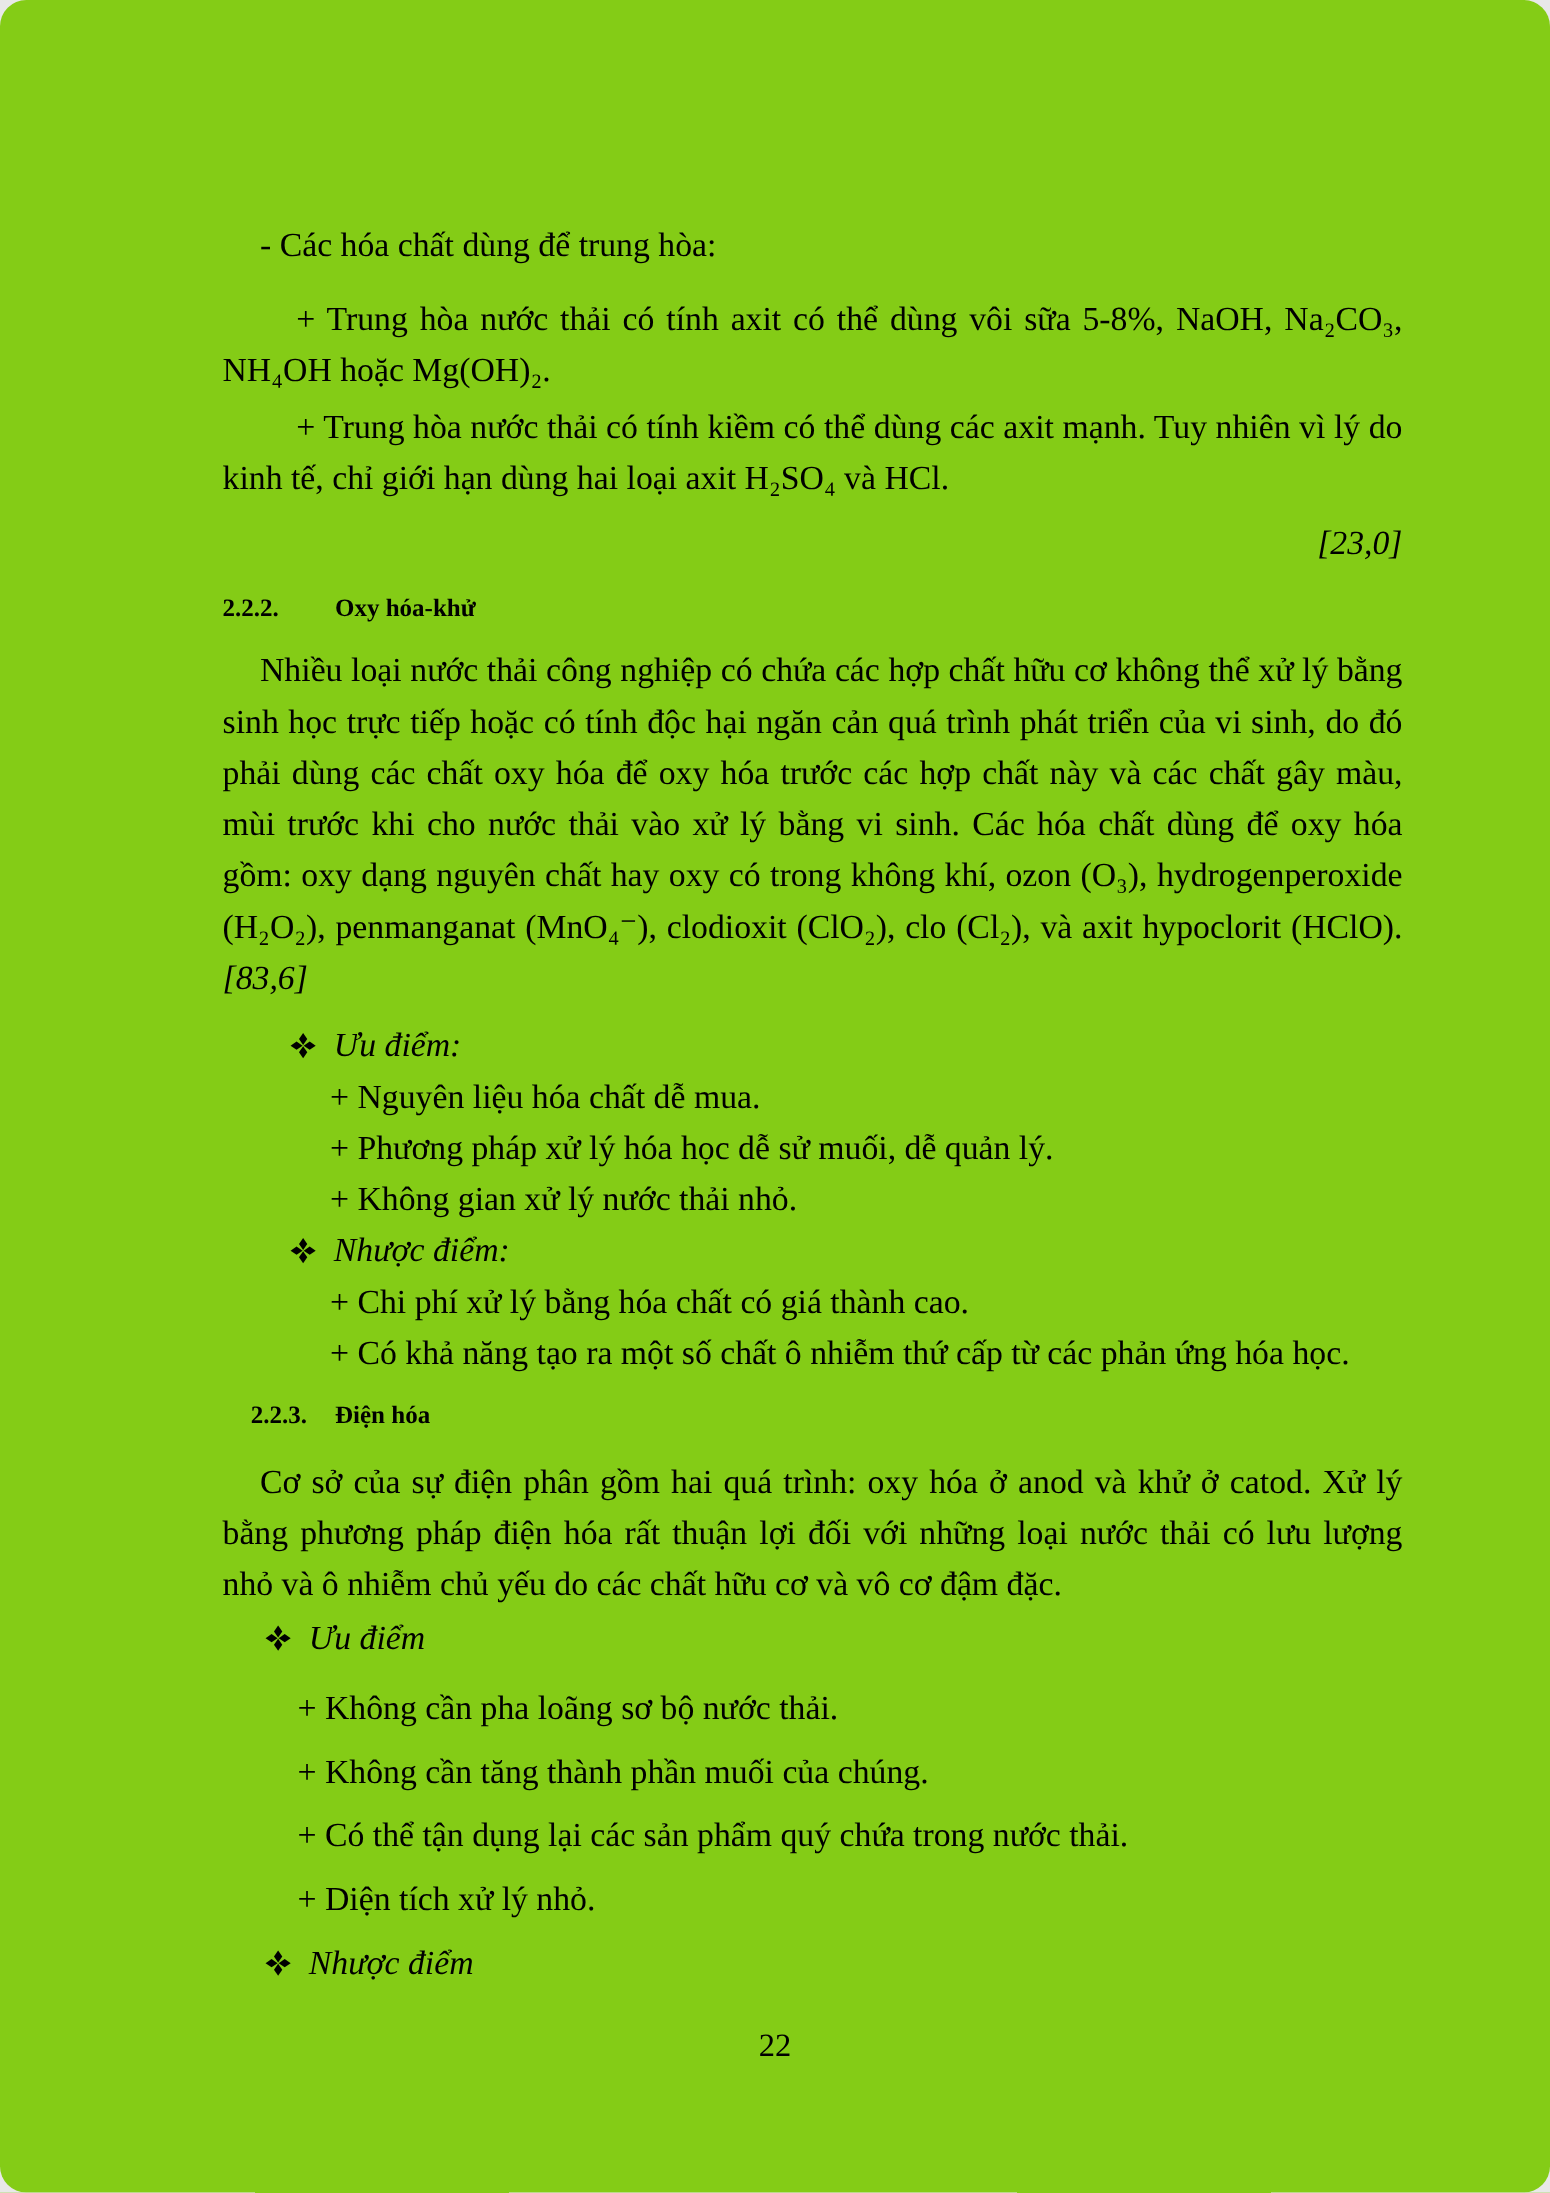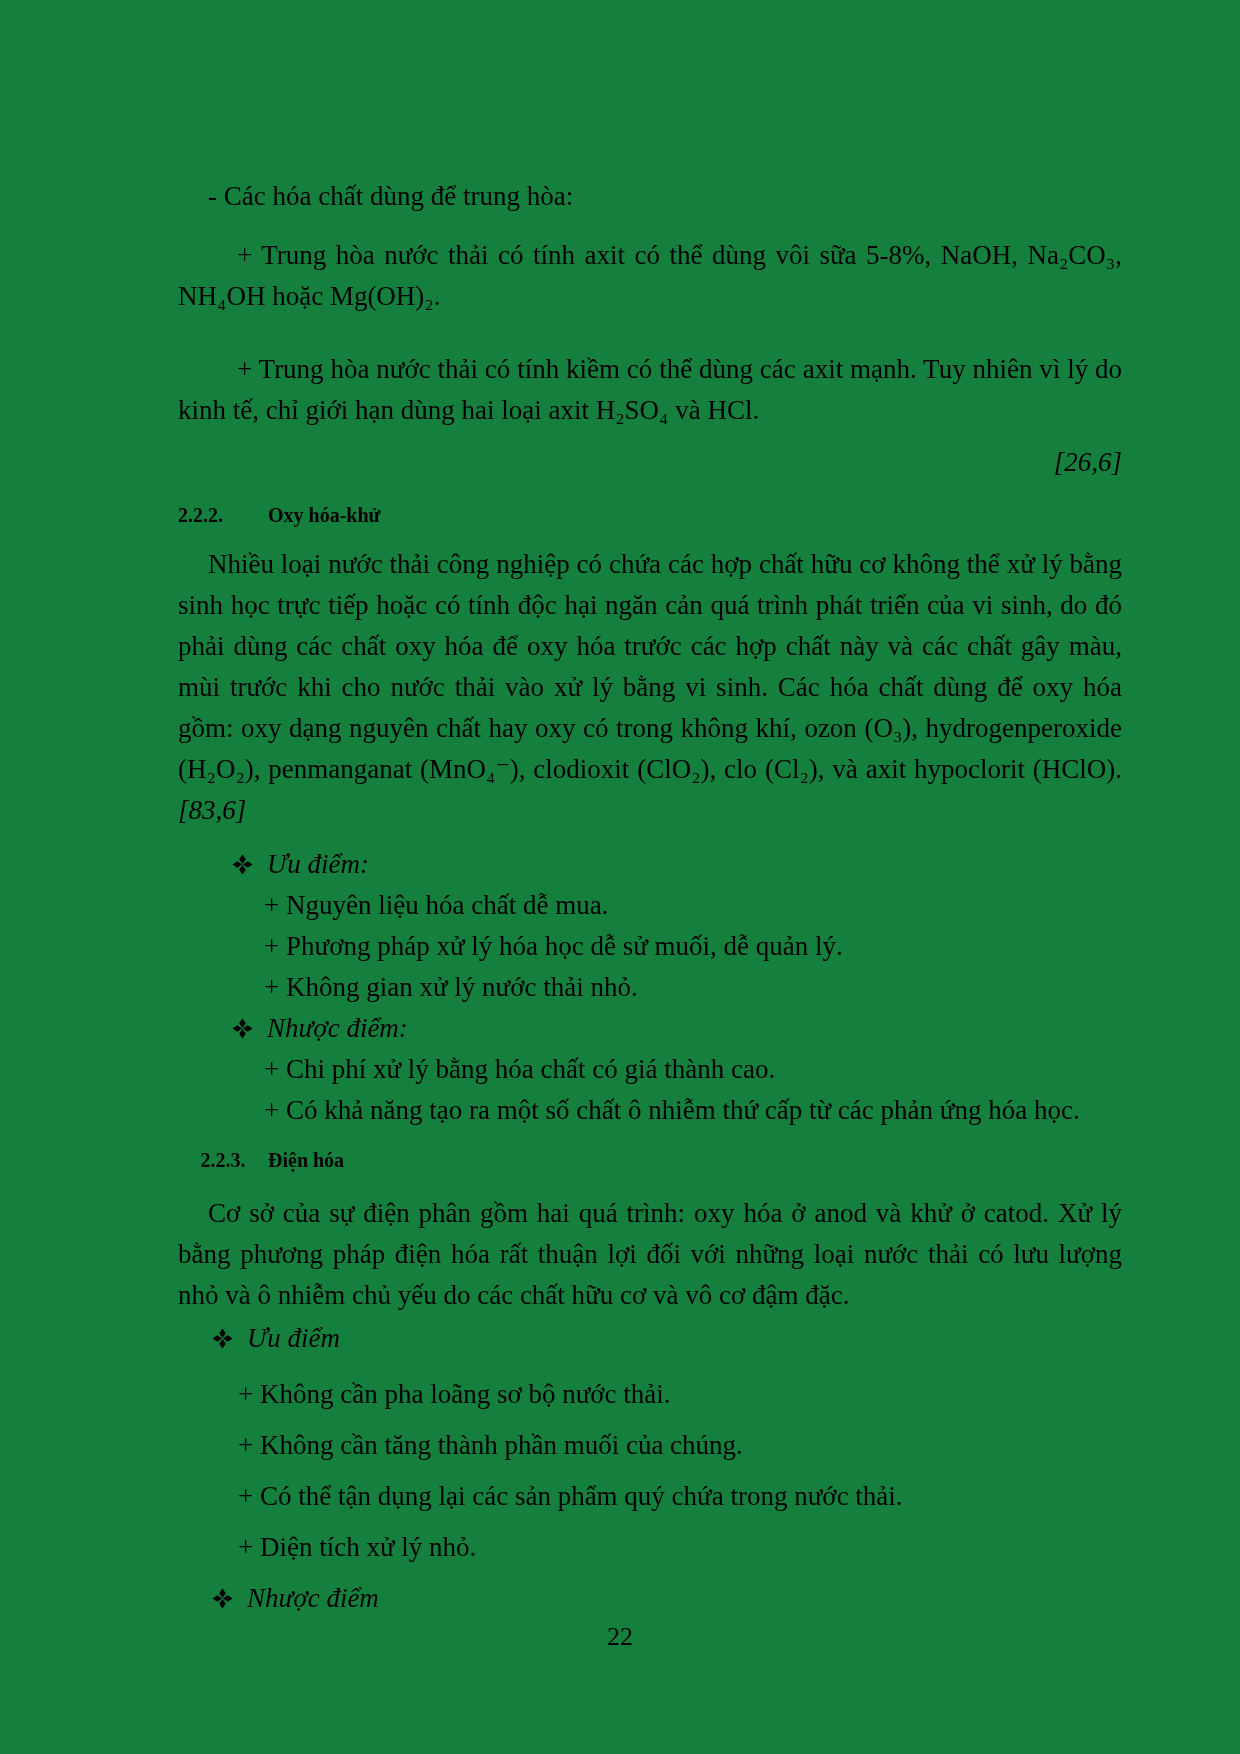--- a/index.html
+++ b/index.html
@@ -1,35 +1,36 @@
 <!DOCTYPE html>
 <html><head>
 <meta charset="utf-8">
 <style>
   html,body { margin:0; padding:0; background:#e8e8e8; }
   .page {
     position:relative;
     width:1240px; height:1754px;
-    background:#15803d;
+    background:#84cc16;
     font-family:"Liberation Serif","DejaVu Serif",serif;
     color:#000;
     overflow:hidden;
+    border-radius:21px;
   }
   .content {
     position:absolute;
     left:178px; top:176px; width:944px;
     font-size:27px; line-height:41px;
   }
   p { margin:0; }
   .jus { text-align:justify; }
   .ind30 { text-indent:30px; }
   .ind59 { text-indent:59px; }
 
   .lead      { margin-bottom:18px; }
-  .p-acid    { margin-bottom:32px; }
+  .p-acid    { margin-bottom:4px; }
   .p-alkali  { margin-bottom:11px; }
   .cite-line { text-align:right; font-style:italic; margin-bottom:12px; }
 
   .heading { display:flex; font-weight:bold; font-size:20px; }
   .heading .hnum { flex:0 0 auto; width:90px; }
   .h-oxy  { margin-bottom:8px; }
   .h-dien { margin-bottom:12px; margin-top:9px;text-align:center; }
 
   .body-oxy  { margin-bottom:13px; }
   .body-dien { margin-bottom:2px; }
@@ -54,21 +55,21 @@
 
 <div class="page">
   <div class="content">
 
     <p class="lead ind30">- Các hóa chất dùng để trung hòa:</p>
 
     <p class="p-acid ind59 jus">+ Trung hòa nước thải có tính axit có thể dùng vôi sữa 5-8%, NaOH, Na₂CO₃, NH₄OH hoặc Mg(OH)₂.</p>
 
     <p class="p-alkali ind59 jus">+ Trung hòa nước thải có tính kiềm có thể dùng các axit mạnh. Tuy nhiên vì lý do kinh tế, chỉ giới hạn dùng hai loại axit H₂SO₄ và HCl.</p>
 
-    <p class="cite-line">[26,6]</p>
+    <p class="cite-line">[23,0]</p>
 
     <div class="heading h-oxy">
       <span class="hnum">2.2.2.</span>
       <span class="htitle">Oxy hóa-khử</span>
     </div>
 
     <p class="body-oxy ind30 jus"><span>Nhiều loại nước thải công nghiệp có chứa các hợp chất hữu cơ không thể xử lý bằng sinh học trực tiếp hoặc có tính độc hại ngăn cản quá trình phát triển của vi sinh, do đó phải dùng các chất oxy hóa để oxy hóa trước các hợp chất này và các chất gây màu, mùi trước khi cho nước thải vào xử lý bằng vi sinh. Các hóa chất dùng để oxy hóa gồm: oxy dạng nguyên chất hay oxy có trong không khí, ozon (O₃), hydrogenperoxide (H₂O₂), penmanganat (MnO₄⁻), clodioxit (ClO₂), clo (Cl₂), và axit hypoclorit (HClO).</span>
 <span class="cite-inline">[83,6]</span></p>
 
     <div class="bullet-line bullet1">

